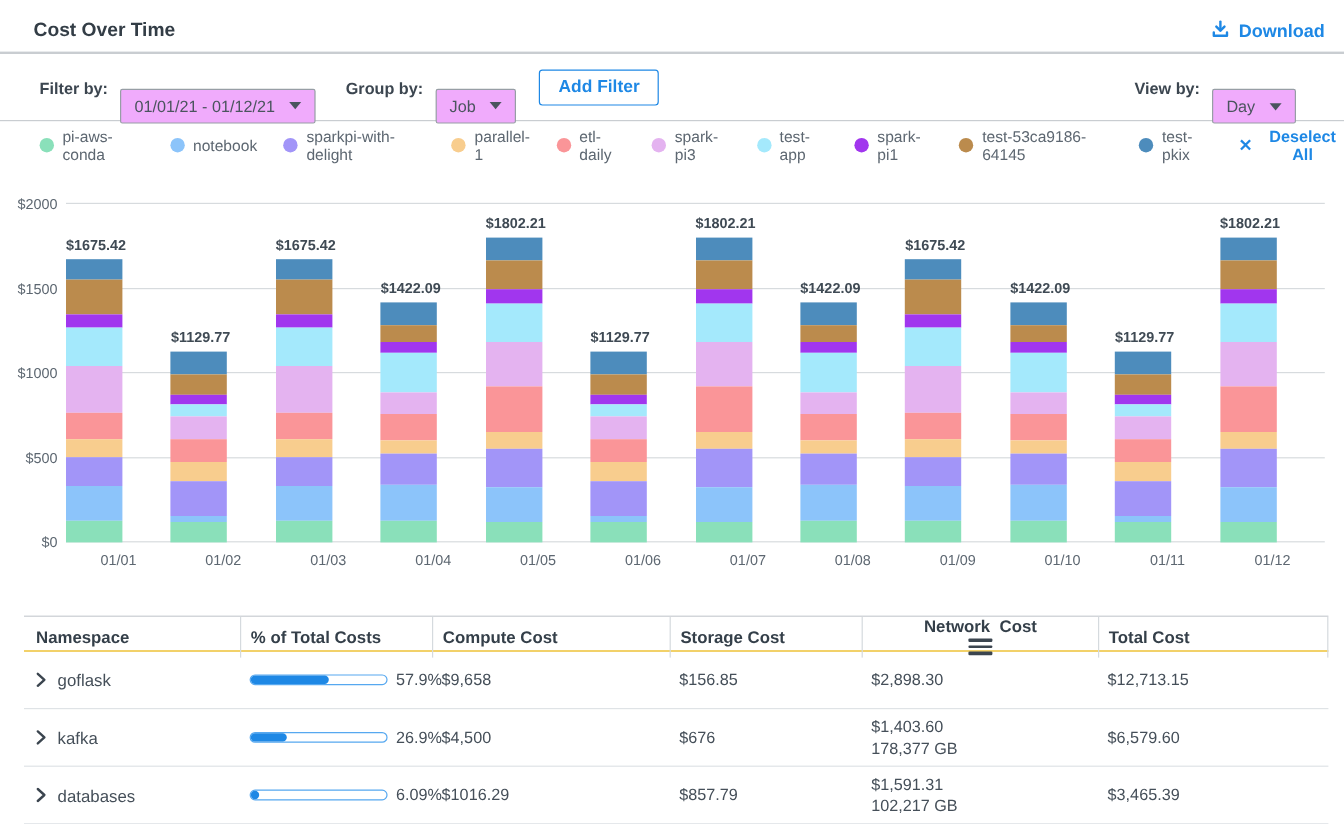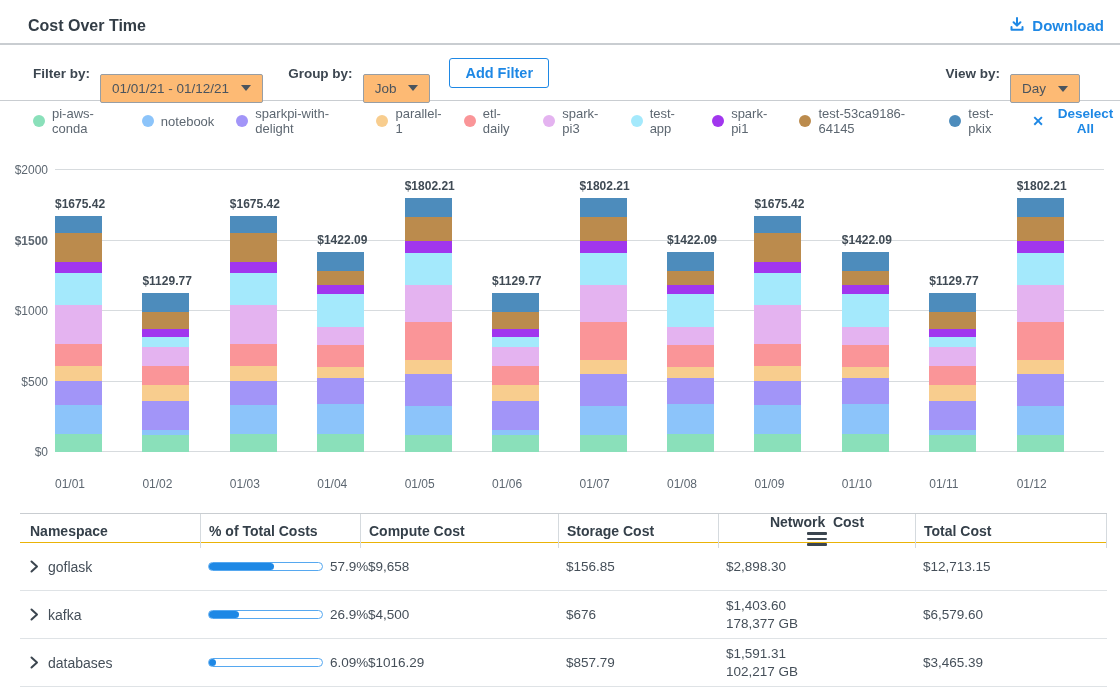--- a/index.html
+++ b/index.html
@@ -10,21 +10,21 @@
   .titlebar { position:absolute; left:0; top:0; width:100%; height:45px; border-bottom:2px solid #c9cdd1; }
   .page-title { position:absolute; left:28px; top:17px; font-size:16px; font-weight:700; color:#333d46; }
   .download-btn { position:absolute; right:16px; top:16px; display:flex; align-items:center; gap:7px;
                   color:#1e88e5; font-size:15px; font-weight:700; cursor:pointer; background:none; border:none;
                   font-family:inherit; }
 
   
   .filterbar { position:absolute; left:0; top:46px; width:100%; height:55px; display:flex; align-items:center; padding-left:33px; border-bottom:1px solid #c9cdd1; }
   .flabel { font-size:13.5px; font-weight:700; color:#3c4650; }
   .select { display:inline-flex; align-items:center; gap:12px; border:1px solid #979ea5; border-radius:2px;
-            background:#fdba74; height:29px; padding:0 11px; font-size:13.5px; color:#4a545e; cursor:pointer;margin-top:30px; }
+            background:#f0abfc; height:29px; padding:0 11px; font-size:13.5px; color:#4a545e; cursor:pointer;margin-top:30px; }
   .caret { width:0; height:0; border-left:5px solid transparent; border-right:5px solid transparent; border-top:6px solid #4a545e; }
   .gap10 { margin-left:10px; } .gap24 { margin-left:25px; }
   .add-filter { margin-left:19px; height:30px; padding:0 15px; background:#fff; border:1.5px solid #1e88e5; border-radius:3px;
                 color:#1e88e5; font-size:14.5px; font-weight:700; font-family:inherit; cursor:pointer; }
   .viewby { position:absolute; right:40px; top:0; height:55px; display:flex; align-items:center; }
 
   
   .legend { position:absolute; left:33px; top:107px; height:28px; display:flex; align-items:center; gap:22px; }
   .legend-item { display:inline-flex; align-items:center; gap:7px; font-size:13px; color:#5d6771; cursor:pointer; }
   .dot { width:12px; height:12px; border-radius:50%; flex:none; }
@@ -35,21 +35,21 @@
   .ylabels { position:absolute; left:0; top:170px; width:48px; height:282px; font-size:12px; color:#5d6771; }
   .ylabels span { position:absolute; right:0; transform:translateY(-50%); }
   .plot { position:absolute; left:55px; top:170px; right:16px; height:282px; }
   .gridline { position:absolute; left:0; right:0; height:1px; background:#d7dbde; }
   .bars-row { position:absolute; left:0; right:0; top:0; bottom:0; display:flex; align-items:flex-end; }
   .bar-slot { flex:1 1 0; height:100%; display:flex; flex-direction:column; justify-content:flex-end; }
   .bar-total { font-size:12px; font-weight:600; color:#3f4a54; margin-bottom:5px; white-space:nowrap; }
   .bar { width:47px; display:flex; flex-direction:column; cursor:pointer; }
   .seg { width:100%; }
   .xlabels { position:absolute; left:55px; right:16px; top:460px; display:flex; }
-  .xlabels span { flex:1 1 0; text-align:left; font-size:12px; color:#5d6771;margin-top:17px; }
+  .xlabels span { flex:1 1 0; text-align:center; font-size:12px; color:#5d6771; }
 
   
   .table { position:absolute; left:20px; top:513px; width:1087px; border-top:1px solid #c9cdd1; }
   .trow { display:grid; grid-template-columns:180px 160px 198px 160px 197px auto; align-items:center; }
   .thead { height:29px; font-size:14px; font-weight:700; color:#343f49; border-bottom:1px solid #eab308; }
   .thead .th { height:100%; display:flex; align-items:center; padding-left:8px; white-space:pre; }
   .thead .th + .th { border-left:1px solid #d5dade; }
   .thead .th:first-child { padding-left:10px; }
   .thead .th:last-child { border-right:1px solid #d5dade; }
   .th-net { justify-content:space-between; padding-right:8px;flex-direction:column; }
@@ -148,21 +148,21 @@
   <button class="deselect">
     <span class="x">✕</span>
     <span>Deselect All</span>
   </button>
 </div>
 
 <div class="ylabels" id="ylabels">
     <span style="top: 282px;">$0</span>
     <span style="top: 211.5px;">$500</span>
     <span style="top: 141px;">$1000</span>
-    <span style="top: 70.5px; font-weight: bold;">$1500</span>
+    <span style="top: 70.5px;">$1500</span>
     <span style="top: 0px;">$2000</span>
   </div>
 <div class="plot" id="plot">
     <div class="gridline" style="bottom: 100%;"></div>
     <div class="gridline" style="bottom: 75%;"></div>
     <div class="gridline" style="bottom: 50%;"></div>
     <div class="gridline" style="bottom: 25%;"></div>
     <div class="gridline" style="bottom: 0%;"></div>
   <div class="bars-row" id="bars-row">
       <div class="bar-slot">

